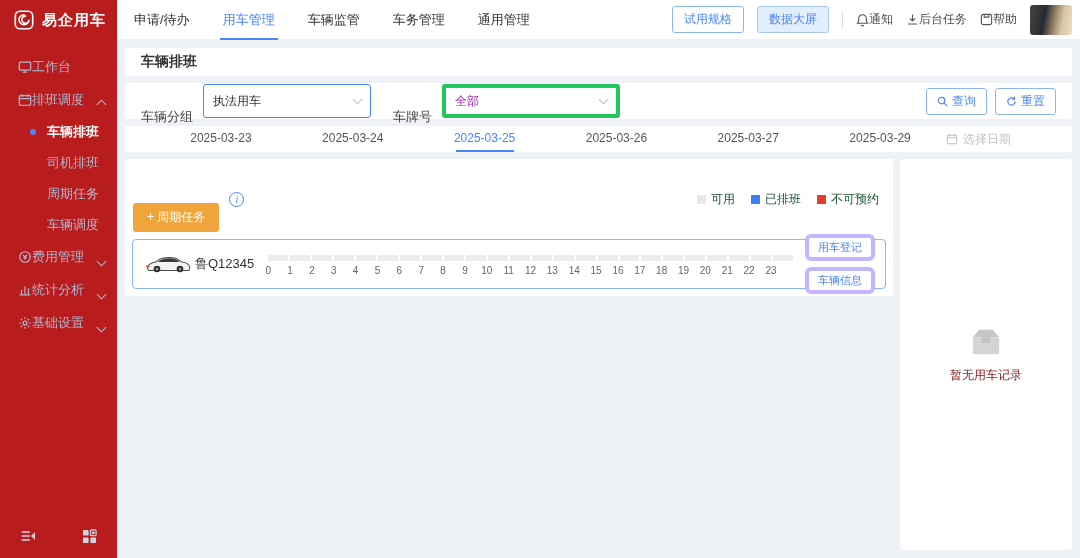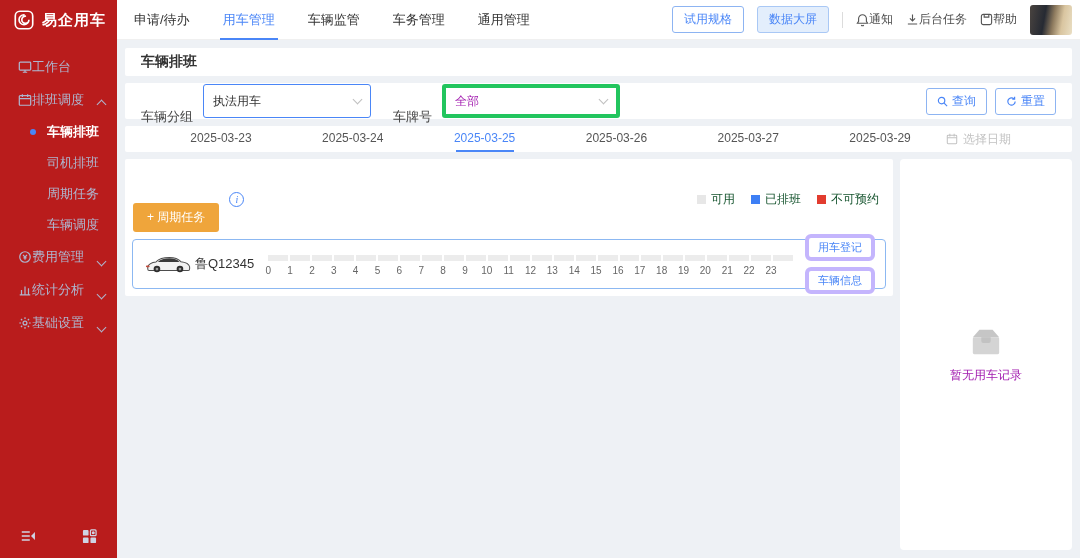--- a/index.html
+++ b/index.html
@@ -70,21 +70,21 @@
   .plate { font-size:13px; color:#333; margin-left:4px; white-space:nowrap; }
   .timeline { flex:1; margin:2px 12px 0 14px; min-width:0; }
   .tl-bar { display:flex; gap:2px; height:6px; margin-bottom:4px; }
   .tl-seg { flex:1; background:#ececec; cursor:pointer; }
   .tl-labels { display:flex; font-size:10px; color:#666; transform:translateX(-11px); }
   .tl-label { flex:1; text-align:center; }
   .vehicle-actions { display:flex; flex-direction:column; gap:6px; flex:none; }
   .btn-small-blue { border:4px solid #c4b5fd; color:#4a86f7; background:#fff; font-size:11px; padding:2px 9px; border-radius:6px; cursor:pointer; white-space:nowrap; }
 
   .records-panel { flex:1; border-radius:4px; display:flex; flex-direction:column; align-items:center; justify-content:center; gap:9px; }
-  .empty-text { font-size:12px; color:#a21caf; }
+  .empty-text { font-size:12px; color:#7f1d1d; }
 </style>
 </head>
 <body>
 
 <div class="app">
 
   <div class="sidebar">
     <div class="logo">
       <span style="display:flex;">
         <svg width="22" height="22" viewBox="0 0 24 24">

